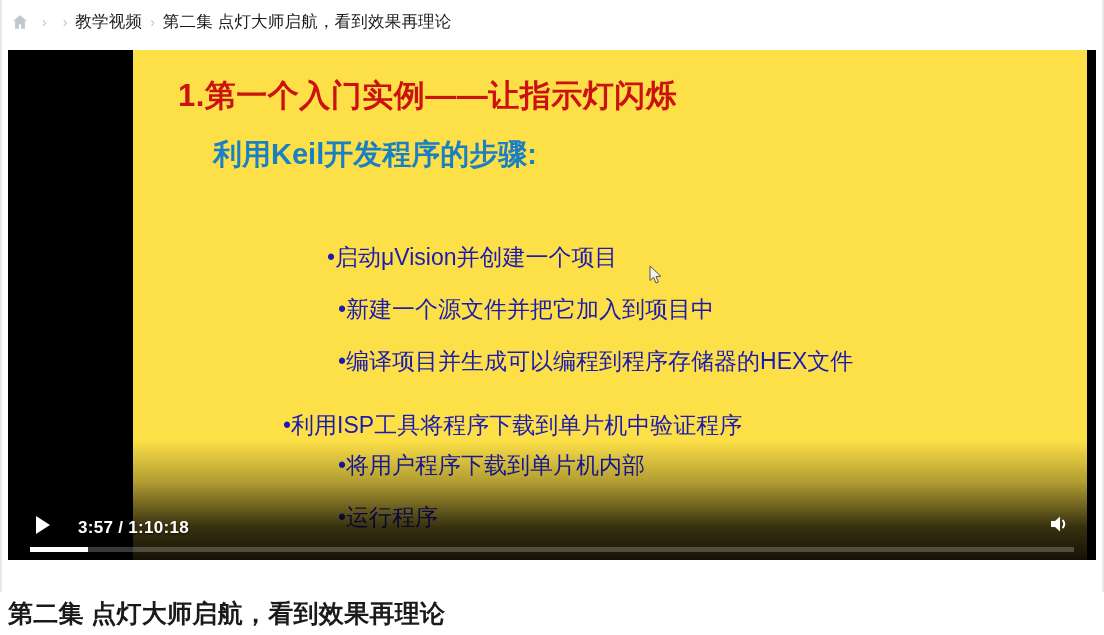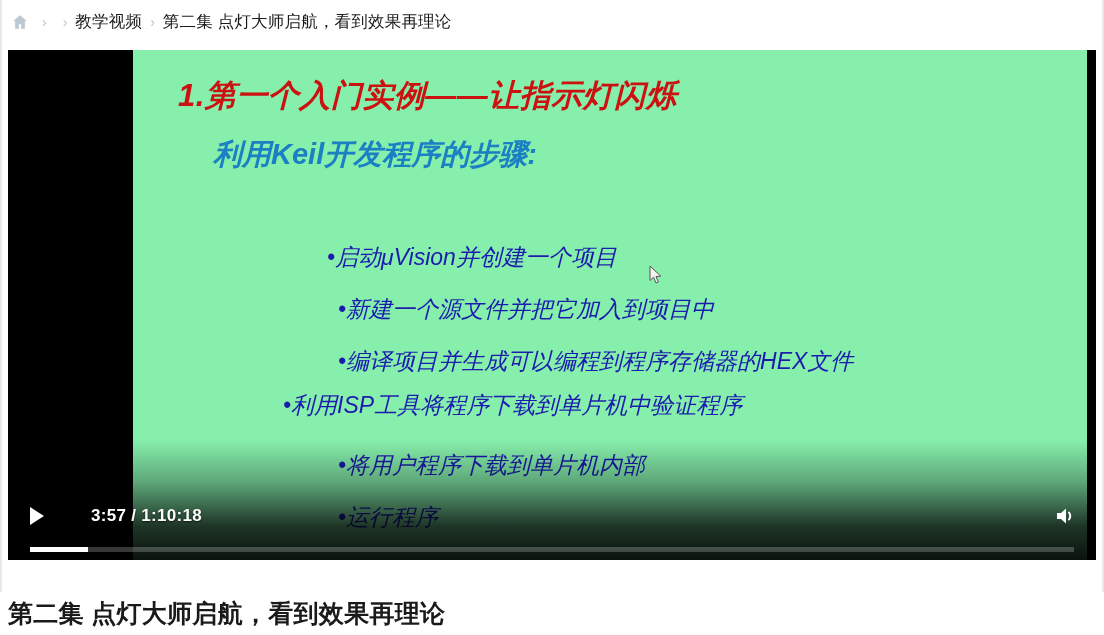--- a/index.html
+++ b/index.html
@@ -57,23 +57,22 @@
     background: #000000;
     overflow: hidden;
   }
   
   #slide-canvas {
     position: absolute;
     left: 125px;
     top: 0px;
     width: 954px;
     height: 510px;
-    background: #86efac;
+    background: #fde047;
     overflow: hidden;
-    font-style: italic;
   }
   #slide-inner {
     position: absolute;
     inset: 0;
   }
 
   .slide-title {
     position: absolute;
     left: 45px;
     top: 25px;
@@ -101,21 +100,21 @@
   .bullet .dot {
     font-size: 23px;
     line-height: 1;
   }
   .bullet b { font-weight: bold; }
 
   .b1 { left: 155px; top: 140px; }
   .b2 { left: 194px; top: 192px; }
   .b3 { left: 205px; top: 244px; }
   .b4 { left: 205px; top: 296px; }
-  .b5 { left: 150px; top: 340px; }
+  .b5 { left: 150px; top: 360px; }
   .b6 { left: 205px; top: 400px; }
   .b7 { left: 205px; top: 452px; }
 
   
   #mouse-cursor {
     position: absolute;
     left: 516px;
     top: 215px;
     width: 14px;
     height: 20px;
@@ -132,24 +131,23 @@
     background: linear-gradient(to bottom, rgba(0,0,0,0) 0%, rgba(0,0,0,0.30) 35%, rgba(0,0,0,0.78) 72%, rgba(0,0,0,0.92) 100%);
     pointer-events: none;
   }
   #controls-row {
     position: absolute;
     left: 0;
     right: 0;
     bottom: 22px;
     height: 44px;
     display: flex;
-    align-items: center;
-    padding: 0 16px;
+    align-items: flex-end;
+    padding: 0 22px;
     box-sizing: border-box;
-    gap: 19px;
   }
   #play-button {
     width: 26px;
     height: 26px;
     display: inline-flex;
     align-items: center;
     justify-content: center;
     cursor: pointer;
     flex: 0 0 auto;
   }

